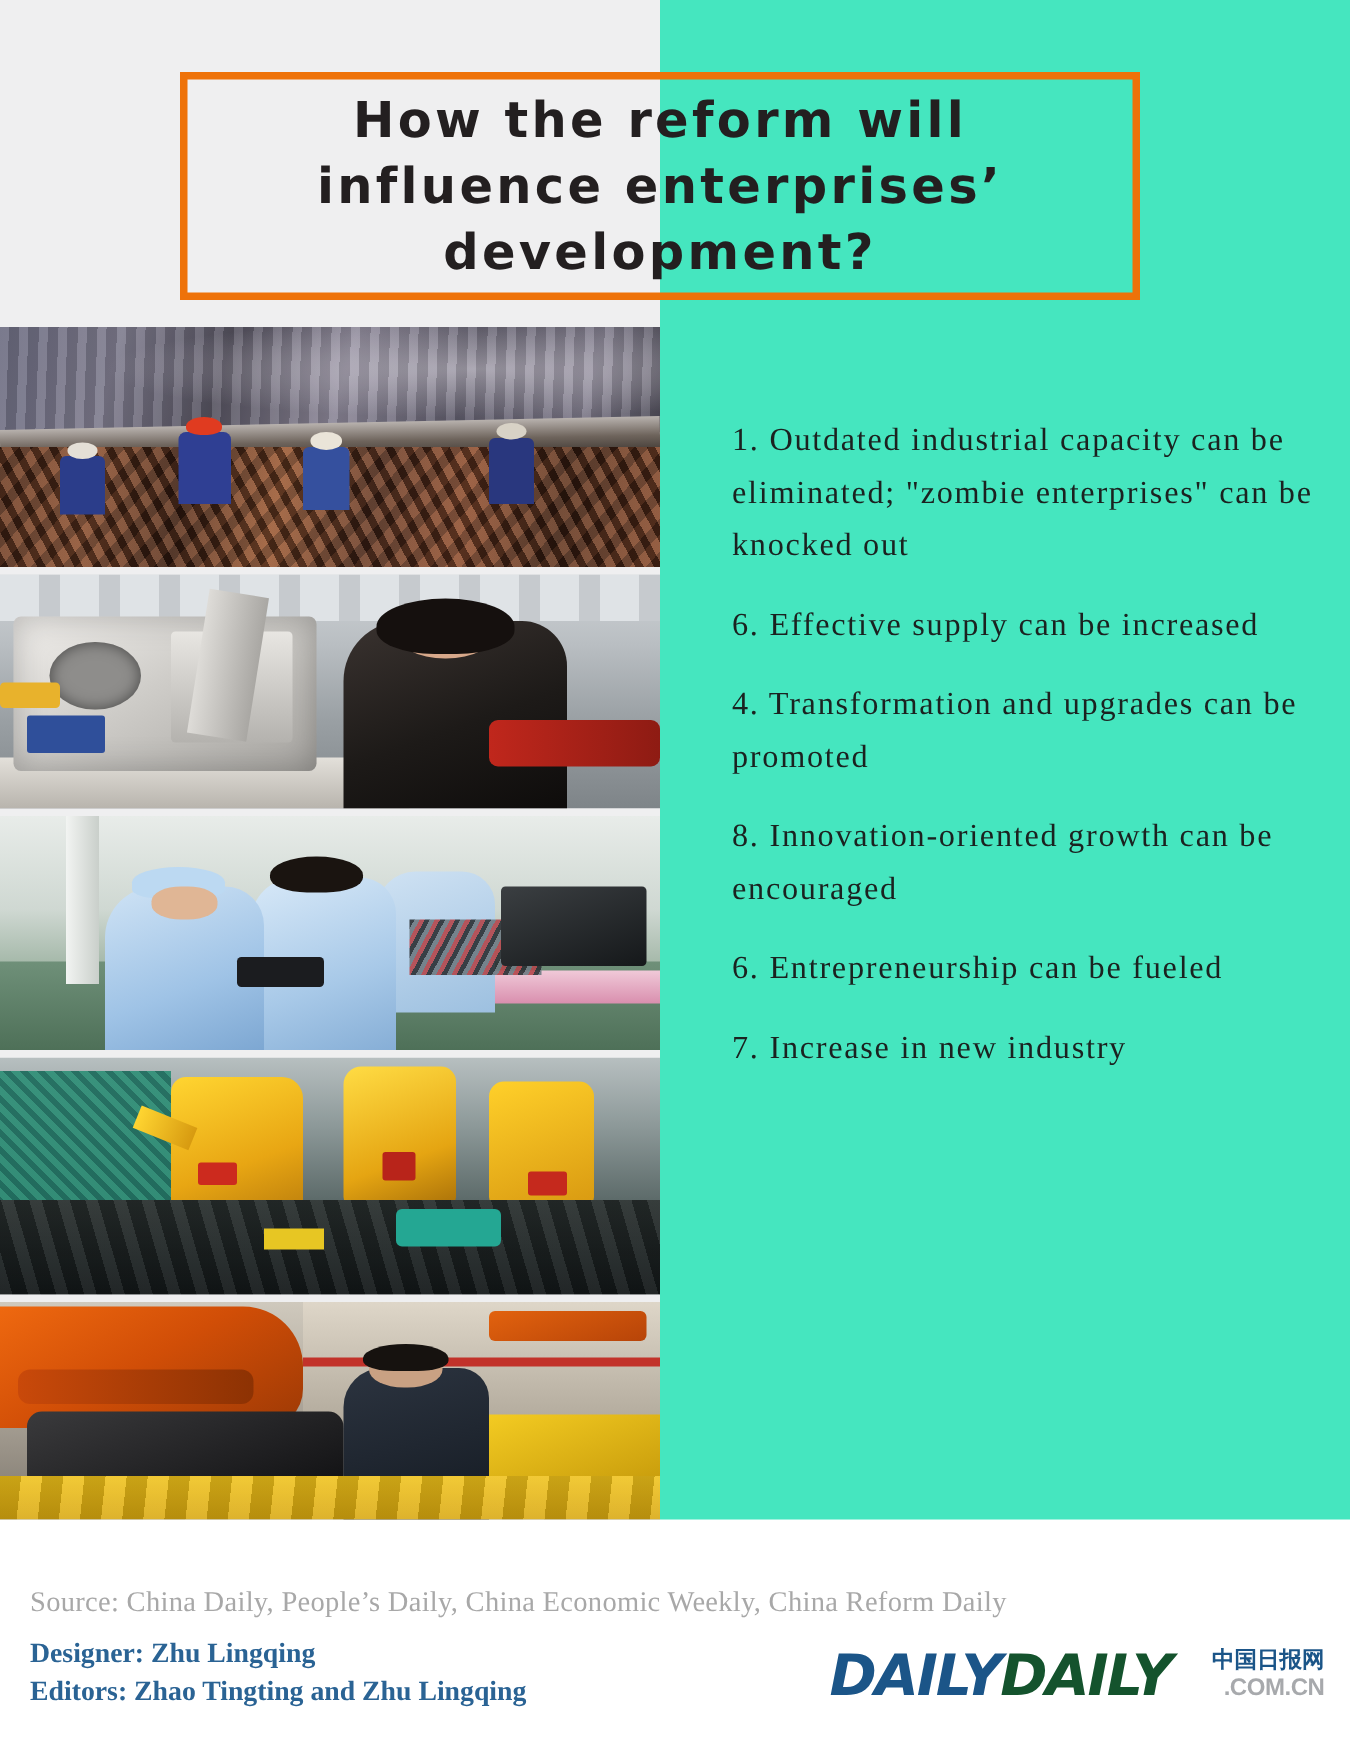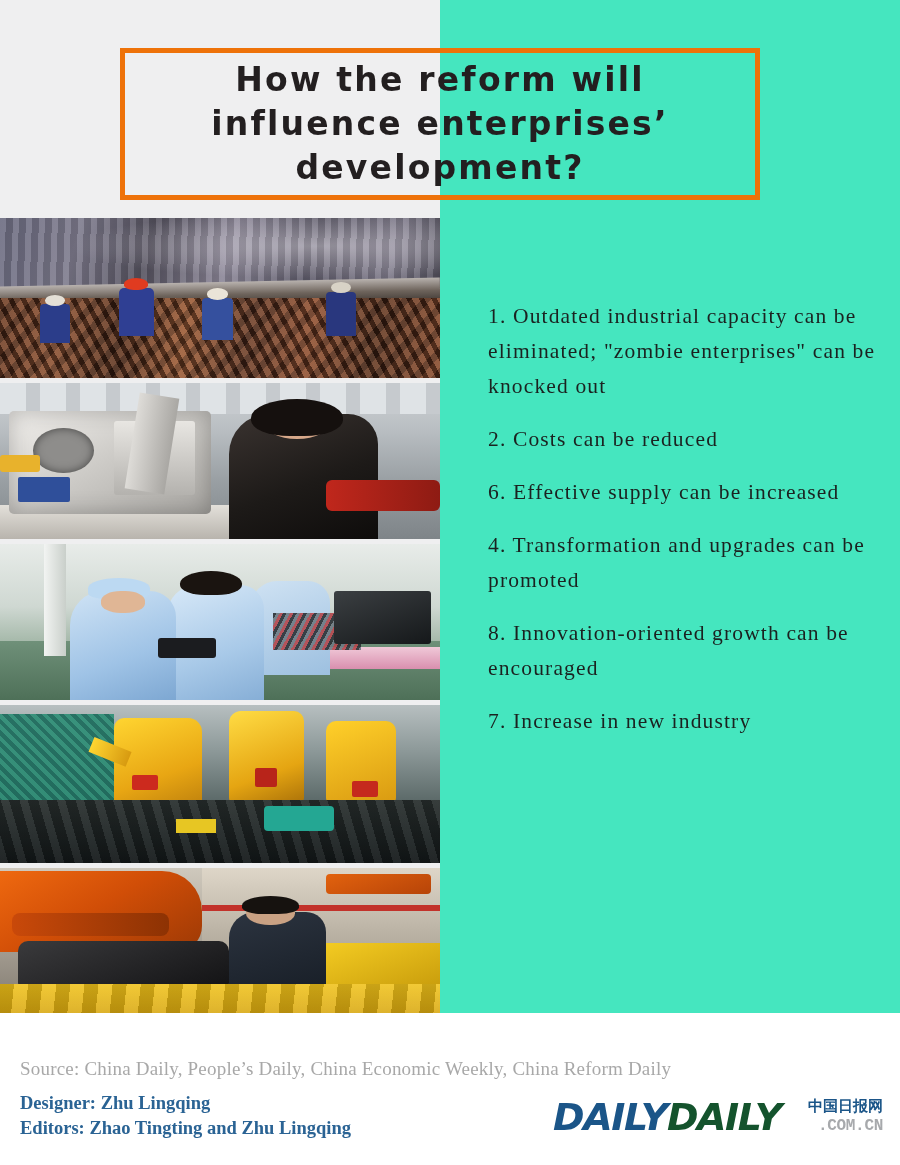--- a/index.html
+++ b/index.html
@@ -341,21 +341,20 @@
   .p5 .ymach {
     position:absolute; left:74%; top:52%; width:26%; height:30%;
     background: linear-gradient(160deg,#f3cb22,#c99d0c);
   }
 
   
   .points {
     position: absolute;
     left: 488px; top: 276px;
     width: 392px;
-    margin-top: 23px;
   }
   .point {
     font-family: "Liberation Serif", serif;
     font-size: 21.5px;
     line-height: 35px;
     letter-spacing: 1.15px;
     color: #1b2220;
     margin-bottom: 18px;
   }
   .point:last-child { margin-bottom: 0; }
@@ -407,21 +406,21 @@
     line-height: 17px;
     font-weight: bold;
     color: #1b5588;
     letter-spacing: 0px;
   }
   .logo-dotcom {
     position: absolute;
     right: 0; top: 20px;
     width: 108px;
     text-align: right;
-    font-family: Liberation Mono, monospace;
+    font-family: Liberation Sans, sans-serif;
     font-weight: bold;
     font-size: 16px;
     line-height: 18px;
     color: #a7a9ac;
     letter-spacing: -.3px;
   }
 </style>
 </head>
 <body>
 
@@ -500,24 +499,24 @@
       <div class="worker"></div>
       <div class="whead"></div>
       <div class="whair"></div>
       <div class="yfloor"></div>
     </div>
 
   </div>
 
   <div class="points">
     <div class="point">1. Outdated industrial capacity can be eliminated; "zombie enterprises" can be knocked out</div>
-    <div class="point">2. Costs can be reduced</div>
     <div class="point">6. Effective supply can be increased</div>
     <div class="point">4. Transformation and upgrades can be promoted</div>
     <div class="point">8. Innovation-oriented growth can be encouraged</div>
+    <div class="point">6. Entrepreneurship can be fueled</div>
     <div class="point">7. Increase in new industry</div>
   </div>
 
   <div class="source">Source: China Daily, People’s Daily, China Economic Weekly, China Reform Daily</div>
 
   <div class="credits">
     <div>Designer: Zhu Lingqing</div>
     <div>Editors: Zhao Tingting and Zhu Lingqing</div>
   </div>
 

